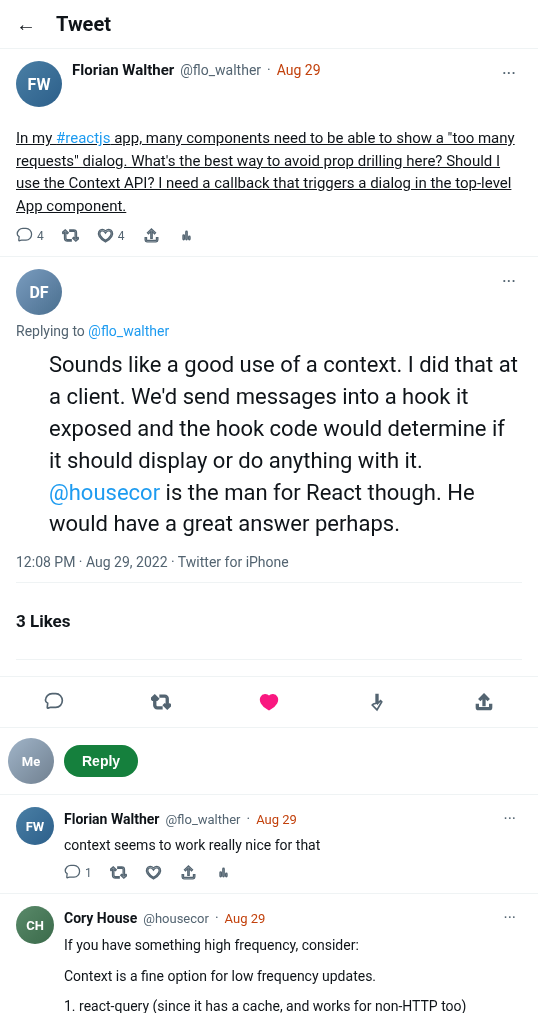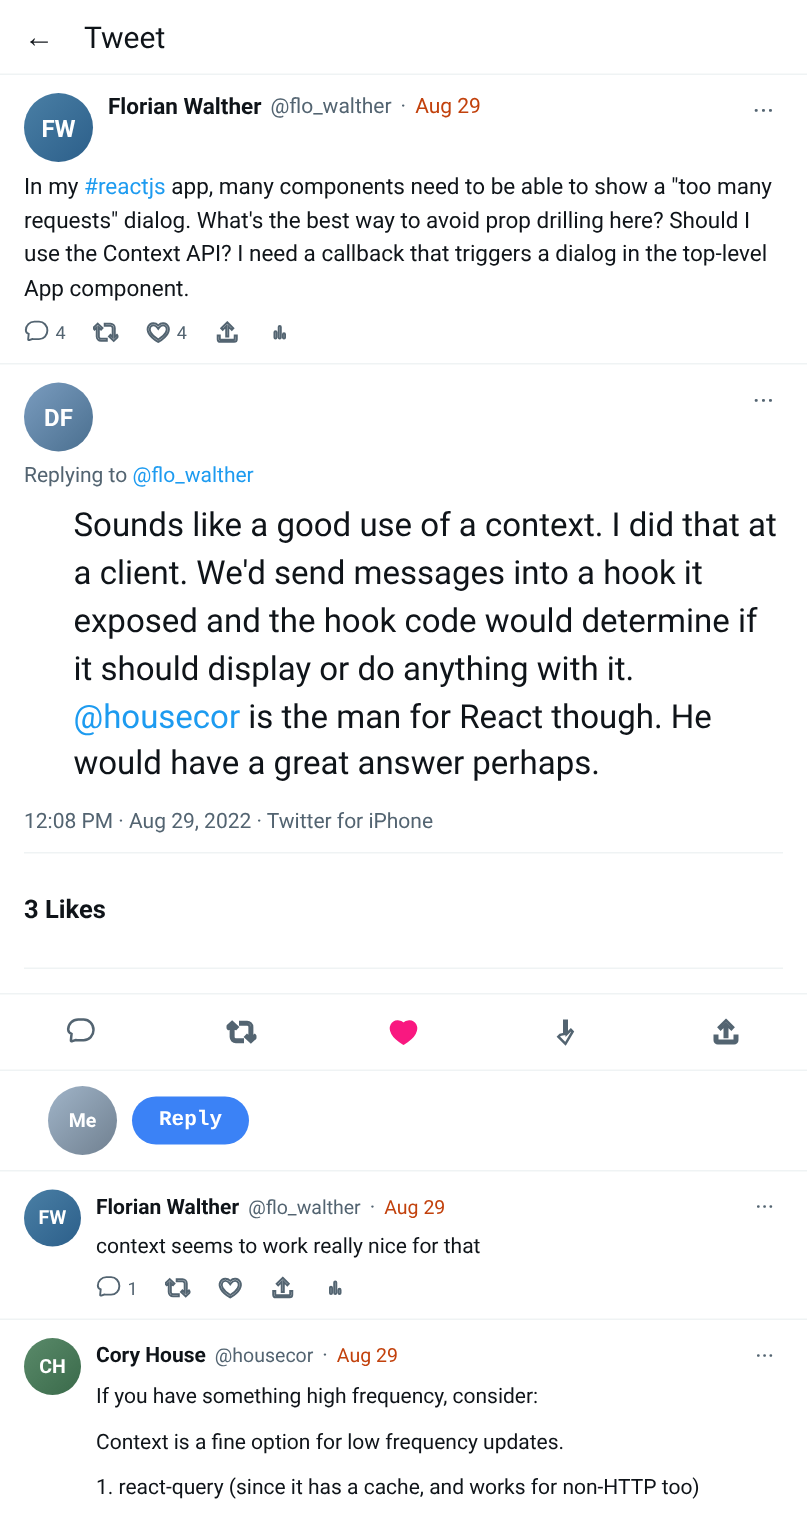--- a/index.html
+++ b/index.html
@@ -24,21 +24,21 @@
       z-index: 10;
     }
     .header-back {
       margin-right: 20px;
       cursor: pointer;
       font-size: 20px;
       color: #0f1419;
     }
     .header-title {
       font-size: 20px;
-      font-weight: 400;
+      font-weight: 700;
     }
 
     
     .tweet-card {
       padding: 12px 16px;
       border-bottom: 1px solid #eff3f4;
     }
 
     .tweet-header {
       display: flex;
@@ -109,22 +109,23 @@
       color: #536471;
       cursor: pointer;
       padding: 4px 6px;
       font-size: 18px;
       line-height: 1;
     }
 
     .tweet-body {
       font-size: 15px;
       line-height: 1.5;
-      margin-top: 5px;
-      color: #0f1419;
+      margin-top: 20px;
+      color: #0f1419;
+      text-decoration: underline;
     }
     .tweet-body .hashtag, .tweet-body .mention {
       color: #1d9bf0;
     }
 
     
     .main-tweet {
       padding: 12px 16px;
       border-bottom: 1px solid #eff3f4;
     }
@@ -204,43 +205,42 @@
     }
     .action-item.liked .action-icon svg {
       fill: #f91880;
       stroke: #f91880;
     }
 
     
     .reply-input-row {
       display: flex;
       align-items: center;
-      padding: 10px 32px;
+      padding: 10px 8px;
       border-bottom: 1px solid #eff3f4;
       gap: 10px;
     }
     .reply-input {
       flex: 1;
       border: none;
       outline: none;
       font-size: 18px;
       color: #536471;
       background: transparent;
       cursor: text;
     }
     .reply-btn {
-      background: #3b82f6;
+      background: #15803d;
       color: white;
       border: none;
       border-radius: 50px;
       padding: 8px 18px;
       font-weight: 700;
       font-size: 14px;
       cursor: pointer;
-      font-family: Liberation Mono, monospace;
     }
 
     
     .reply-tweet {
       display: flex;
       padding: 12px 16px;
       border-bottom: 1px solid #eff3f4;
       gap: 10px;
     }
     .reply-tweet-left {

